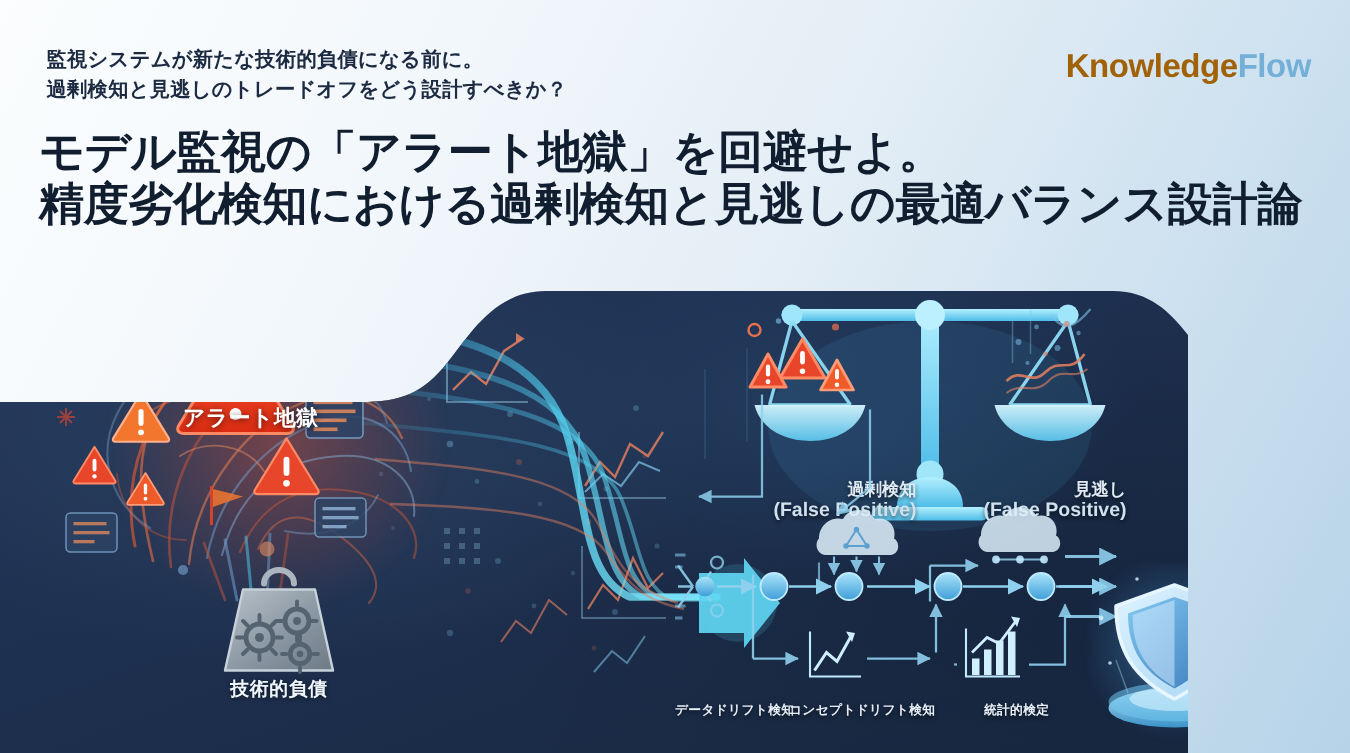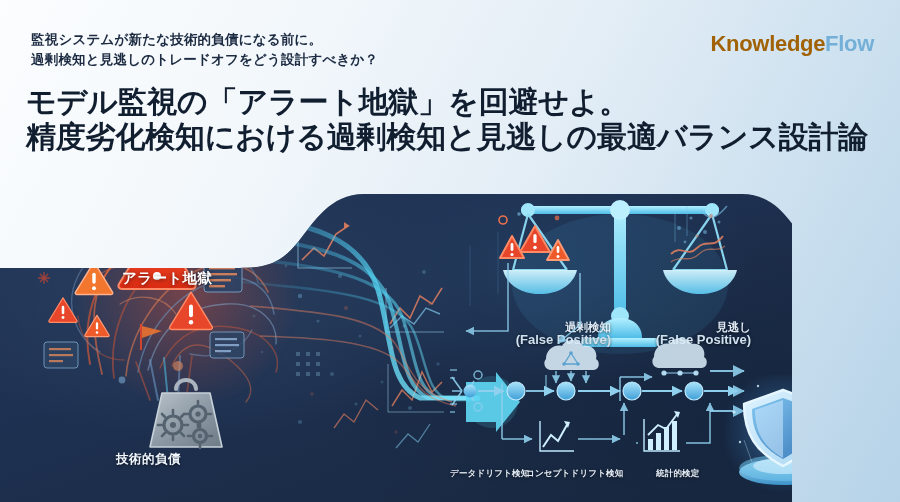--- a/index.html
+++ b/index.html
@@ -67,21 +67,21 @@
   .tri svg{display:block;}
   .alert-label{
     position:absolute;left:92px;top:105px;
     color:#ffffff;font-size:14.5px;font-weight:700;letter-spacing:.4px;
     text-shadow:0 1px 4px rgba(0,0,0,.65);
   }
 
   
   .weight{position:absolute;left:112px;top:215px;width:88px;height:72px;}
   .weight-label{
-    position:absolute;left:86px;top:287px;width:140px;text-align:left;
+    position:absolute;left:86px;top:287px;width:140px;text-align:center;
     color:#eef5fb;font-size:12.5px;font-weight:700;letter-spacing:.5px;
     text-shadow:0 1px 3px rgba(0,0,0,.6);
   }
 
   
   .streams{position:absolute;left:270px;top:10px;width:240px;height:280px;}
 
   
   .scale-wrap{position:absolute;left:495px;top:12px;width:250px;height:180px;}
   .scale-caption{position:absolute;top:132px;width:250px;left:0;}

